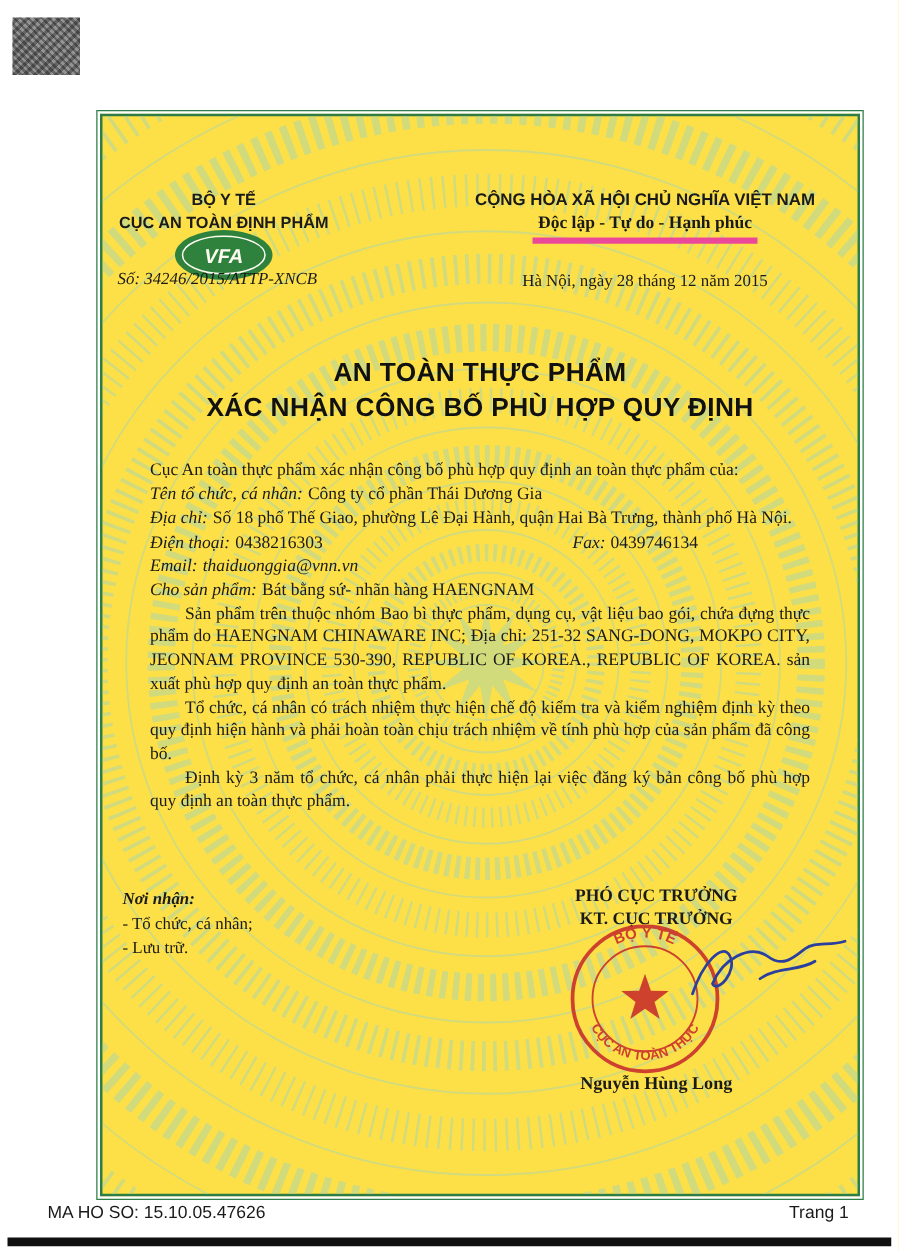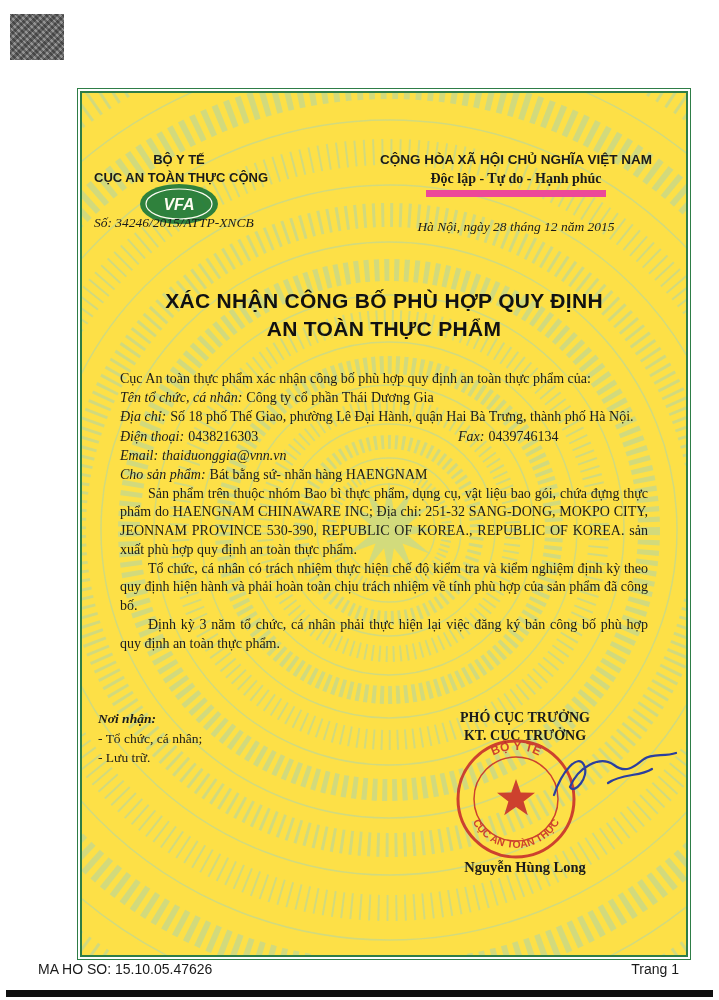--- a/index.html
+++ b/index.html
@@ -36,22 +36,22 @@
     white-space:nowrap;
   }
   .vfa-logo { position:absolute; left:50%; transform:translateX(-50%); top:31px; opacity:.92; }
   .so-line {
     font-family:"Liberation Serif", serif; font-weight:normal; font-style:italic;
     font-size:13.5px; text-align:left; margin-top:28px; position:relative; z-index:2;
   }
   .hdr-right { width:292px; text-align:center; }
   .national { font-family:Liberation Sans, sans-serif; font-weight:bold; font-size:13.5px; line-height:1.35; }
   .motto { display:inline-block; font-weight:bold; font-size:14px; line-height:1.3;
-           border-bottom:7px solid #ec4899; padding:1px 4px 2px; }
-  .dateline { margin-top:22px; font-style:italic; font-size:13.5px; }
+           border-bottom:5px solid #ec4899; padding:1px 4px 2px; }
+  .dateline { margin-top:22px; font-size:13.5px; }
 
   
   .title-block { text-align:center; margin-top:52px;
     font-family:"Liberation Sans", sans-serif; font-weight:bold; font-size:21px;
     line-height:1.32; letter-spacing:.3px; color:#111; }
 
   
   .body-block { margin-top:26px; font-size:14px; line-height:1.38; position:relative; z-index:2; }
   .body-block p { margin:0; }
   .field { margin-top:5px; }
@@ -112,39 +112,39 @@
       <g transform="translate(307,437)">
         <polygon fill="#a8d5b2" opacity="0.5" points="0,-48 4.92,-18.35 24,-41.57 13.44,-13.44 41.57,-24 18.35,-4.92 48,0 18.35,4.92 41.57,24 13.44,13.44 24,41.57 4.92,18.35 0,48 -4.92,18.35 -24,41.57 -13.44,13.44 -41.57,24 -18.35,4.92 -48,0 -18.35,-4.92 -41.57,-24 -13.44,-13.44 -24,-41.57 -4.92,-18.35"></polygon>
       </g>
     </svg>
 
     <div class="content">
 
       <div class="hdr-row">
         <div class="hdr-left">
           <div>BỘ Y TẾ</div>
-          <div>CỤC AN TOÀN THỰC CỘNG</div>
+          <div>CỤC AN TOÀN ĐỊNH PHẨM</div>
           <svg class="vfa-logo" width="84" height="44" viewBox="0 0 84 44" aria-hidden="true">
             <ellipse cx="42" cy="22" rx="39" ry="20" fill="#1e7a3c"></ellipse>
             <ellipse cx="42" cy="22" rx="33" ry="15" fill="none" stroke="#ffffff" stroke-width="1.2"></ellipse>
             <text x="42" y="28" text-anchor="middle" font-family="Liberation Sans, sans-serif" font-size="16" font-style="italic" font-weight="bold" fill="#ffffff">VFA</text>
           </svg>
           <div class="so-line">Số: 34246/2015/ATTP-XNCB</div>
         </div>
 
         <div class="hdr-right">
           <div class="national">CỘNG HÒA XÃ HỘI CHỦ NGHĨA VIỆT NAM</div>
           <div><span class="motto">Độc lập - Tự do - Hạnh phúc</span></div>
           <div class="dateline">Hà Nội, ngày 28 tháng 12 năm 2015</div>
         </div>
       </div>
 
       <div class="title-block">
+        <div>AN TOÀN THỰC PHẨM</div>
         <div>XÁC NHẬN CÔNG BỐ PHÙ HỢP QUY ĐỊNH</div>
-        <div>AN TOÀN THỰC PHẨM</div>
       </div>
 
       <div class="body-block">
         <p>Cục An toàn thực phẩm xác nhận công bố phù hợp quy định an toàn thực phẩm của:</p>
 
         <p class="field field-first">
           <span class="lbl">Tên tổ chức, cá nhân:</span><span>Công ty cổ phần Thái Dương Gia</span>
         </p>
 
         <p class="field">

